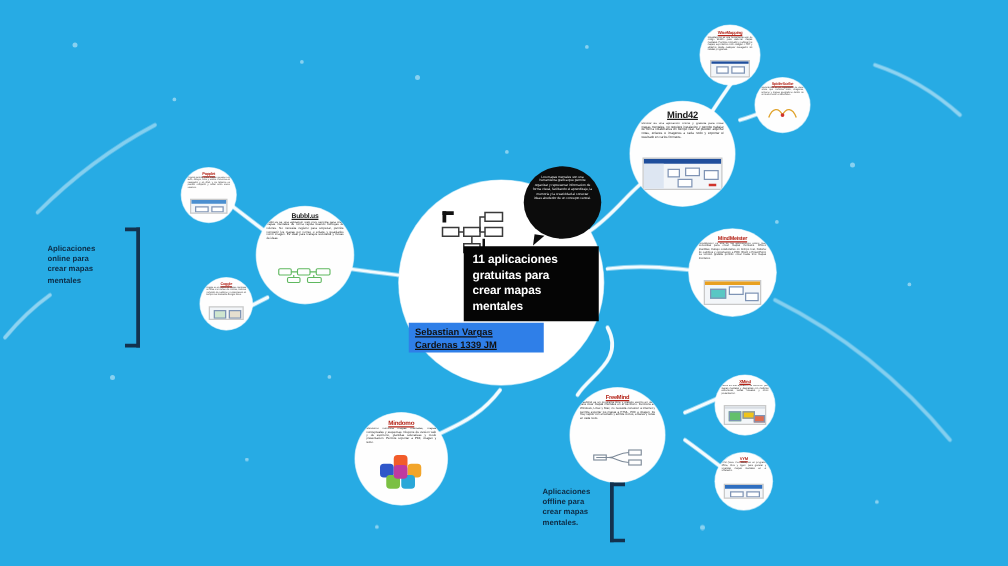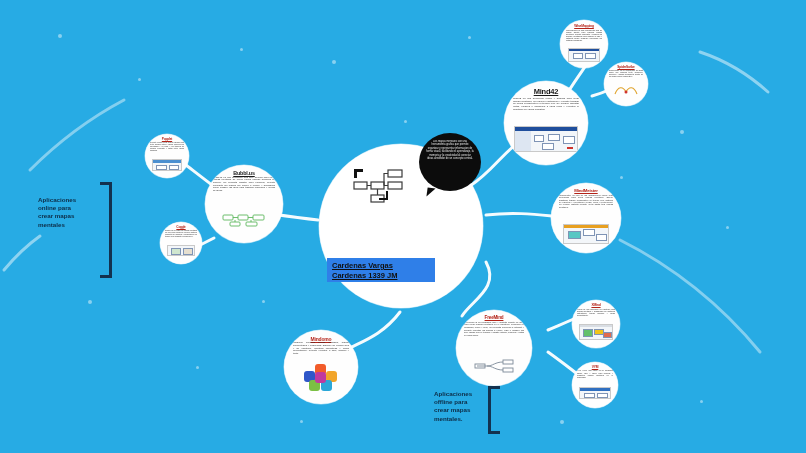--- a/index.html
+++ b/index.html
@@ -186,23 +186,29 @@
   <div class="crop" style="left:379px;top:191px;width:9px;height:9px;">
     <i style="left:0;bottom:0;width:9px;height:2.5px;"></i>
       <i style="right:0;top:0;width:2.5px;height:9px;"></i>
   </div>
 
   <div id="bubble">
     <div class="b-text">Los mapas mentales son una herramienta grafica que permite organizar y representar informacion de forma visual, facilitando el aprendizaje, la memoria y la creatividad al conectar ideas alrededor de un concepto central.</div>
     <div class="b-tail"></div>
   </div>
 
+  <div id="title-card">
+    <div class="t-line">11 aplicaciones</div>
+    <div class="t-line">gratuitas para</div>
+    <div class="t-line">crear mapas</div>
+    <div class="t-line">mentales</div>
+  </div>
 
   <div id="author-card">
-    <div class="a-line">Cardenas Vargas</div>
+    <div class="a-line">Sebastian Vargas</div>
     <div class="a-line">Cardenas 1339 JM</div>
   </div>
 
   <div class="node" style="left:504px;top:81px;width:84px;height:84px;padding:7px 9px;">
     <div class="n-title dark" style="font-size:7.5px;margin-bottom:2px;">Mind42</div>
     <div class="n-body" style="font-size:2.5px;height:26px;">Mind42 es una aplicacion online y gratuita para crear mapas mentales, no requiere instalacion y permite trabajar de forma colaborativa en tiempo real. Se pueden adjuntar notas, enlaces e imagenes a cada nodo y exportar el resultado en varios formatos.</div>
     <div class="n-shot" style="width:62px;height:24px;">
       <div class="shot-bar"></div>
         <div class="shot-side"></div>
       <div class="shot-box" style="left:30%;top:32%;width:14%;height:22%"></div>

